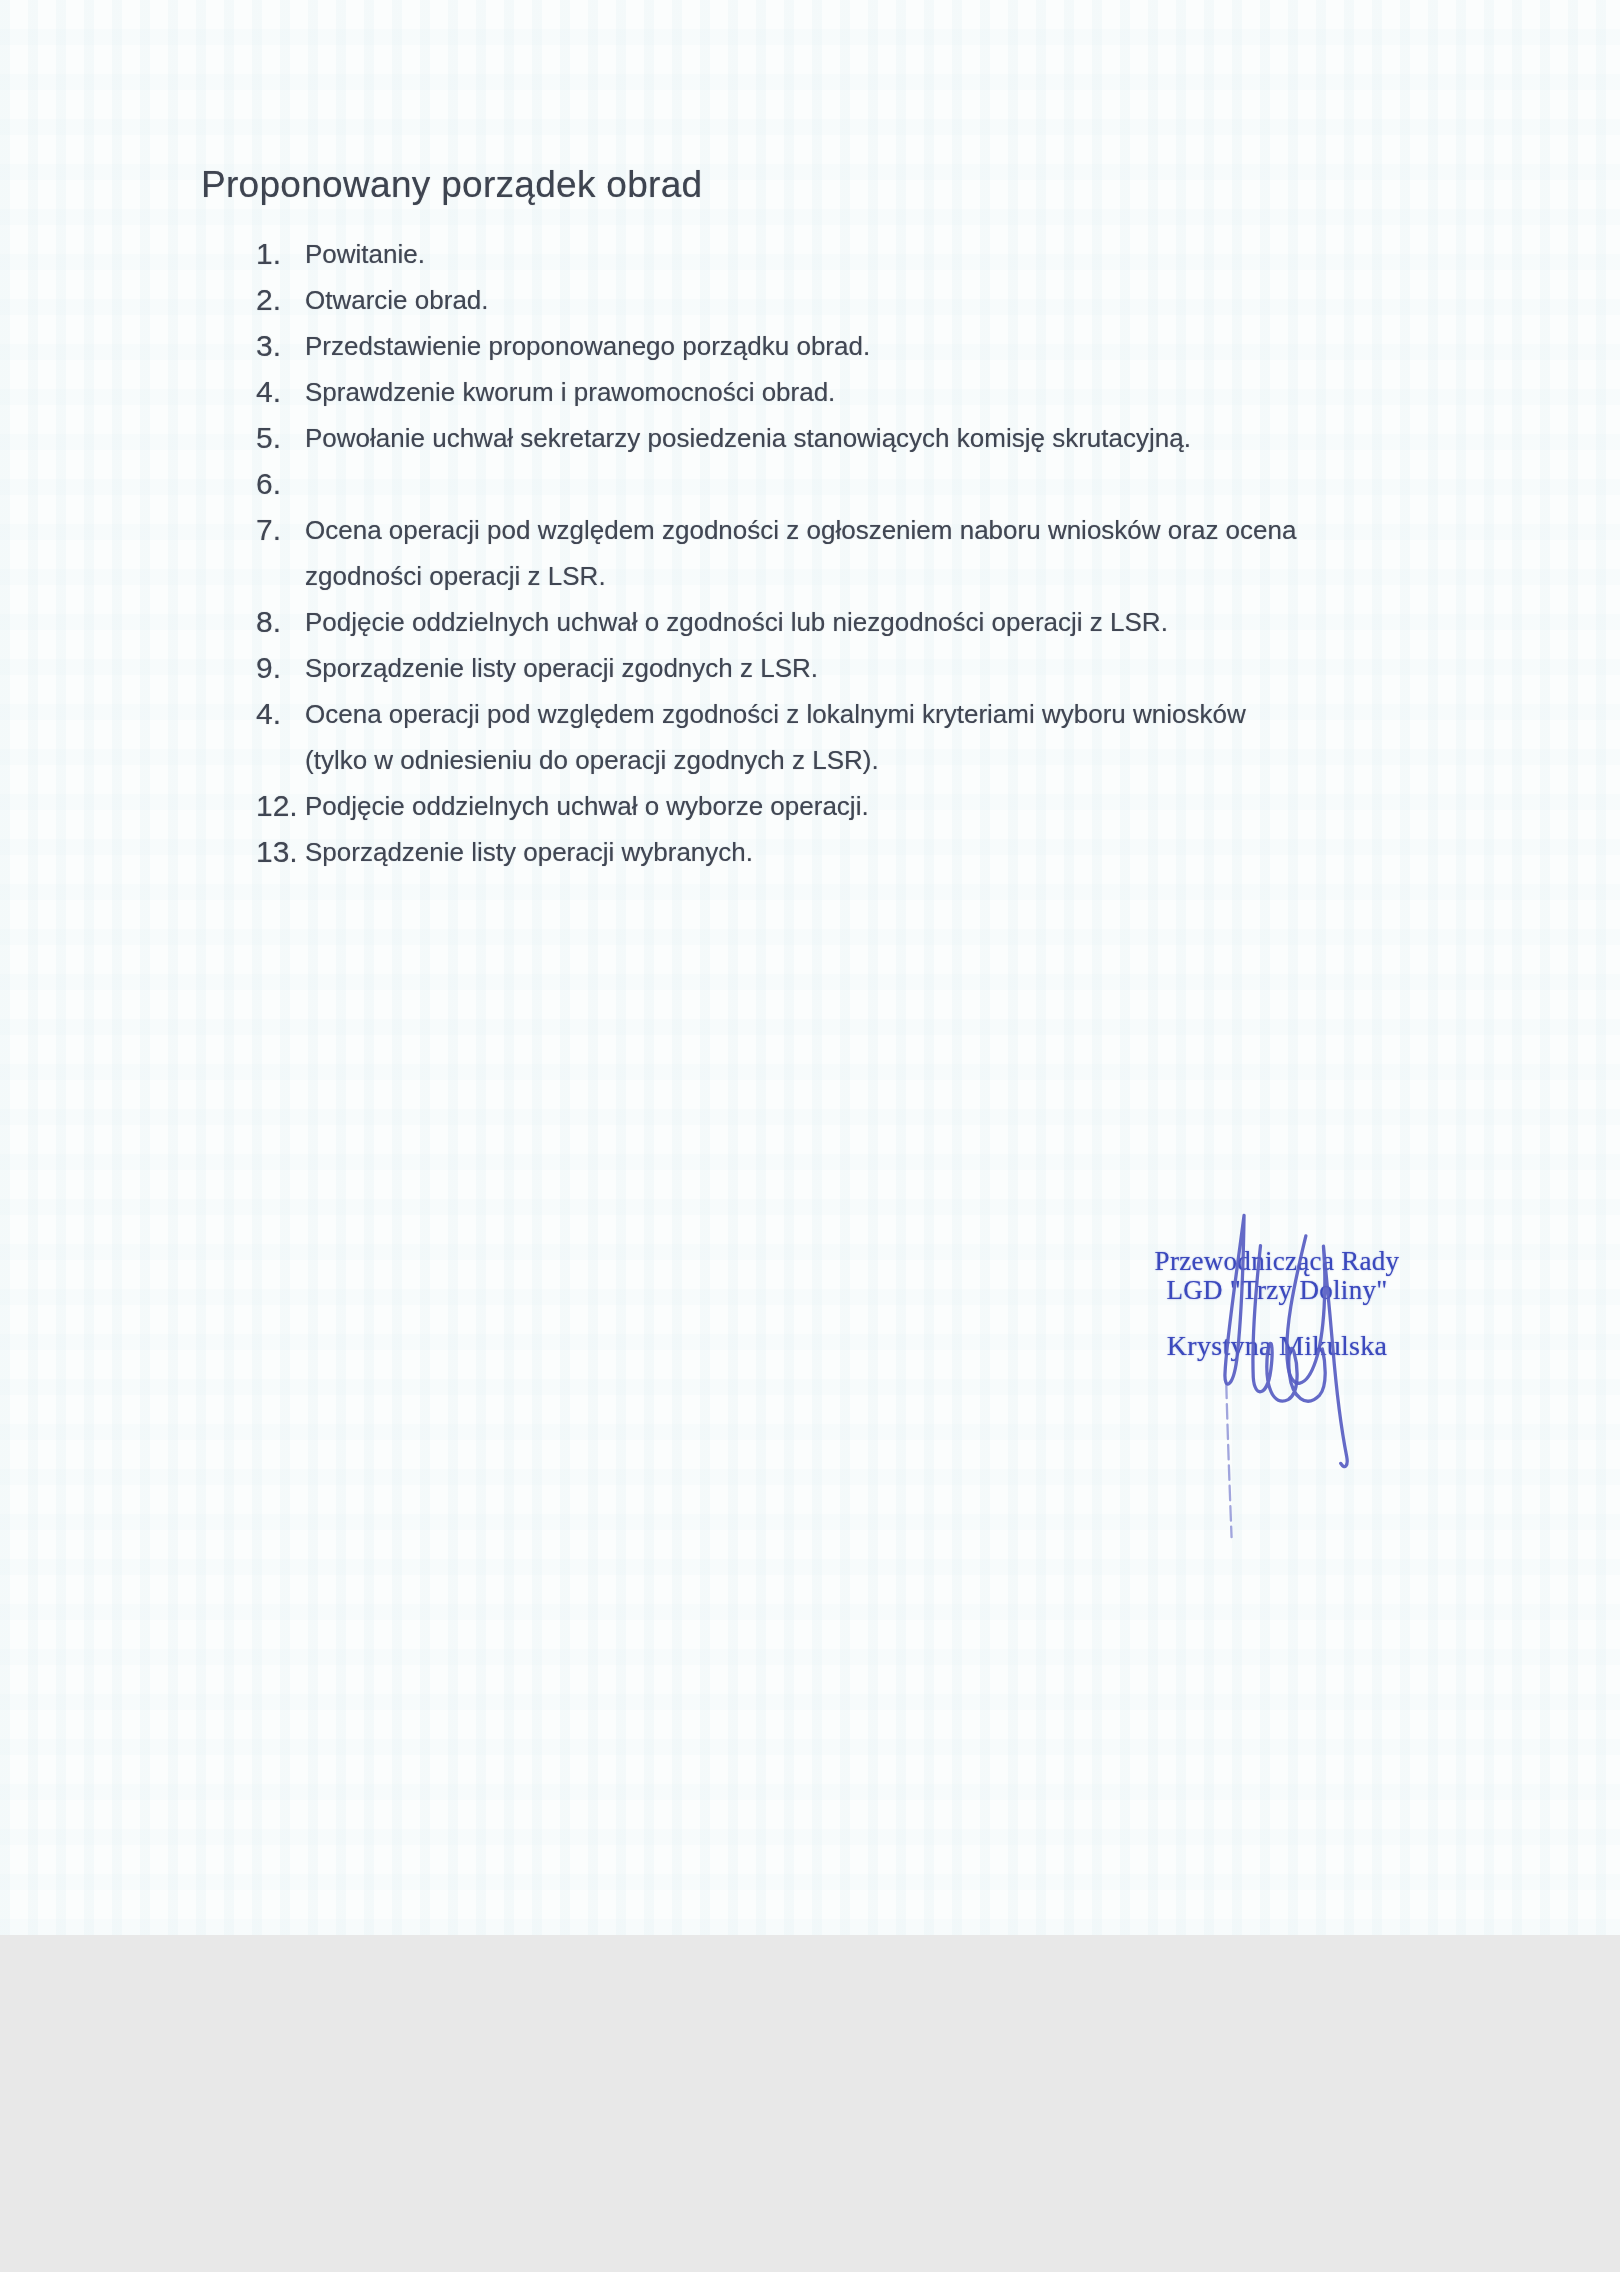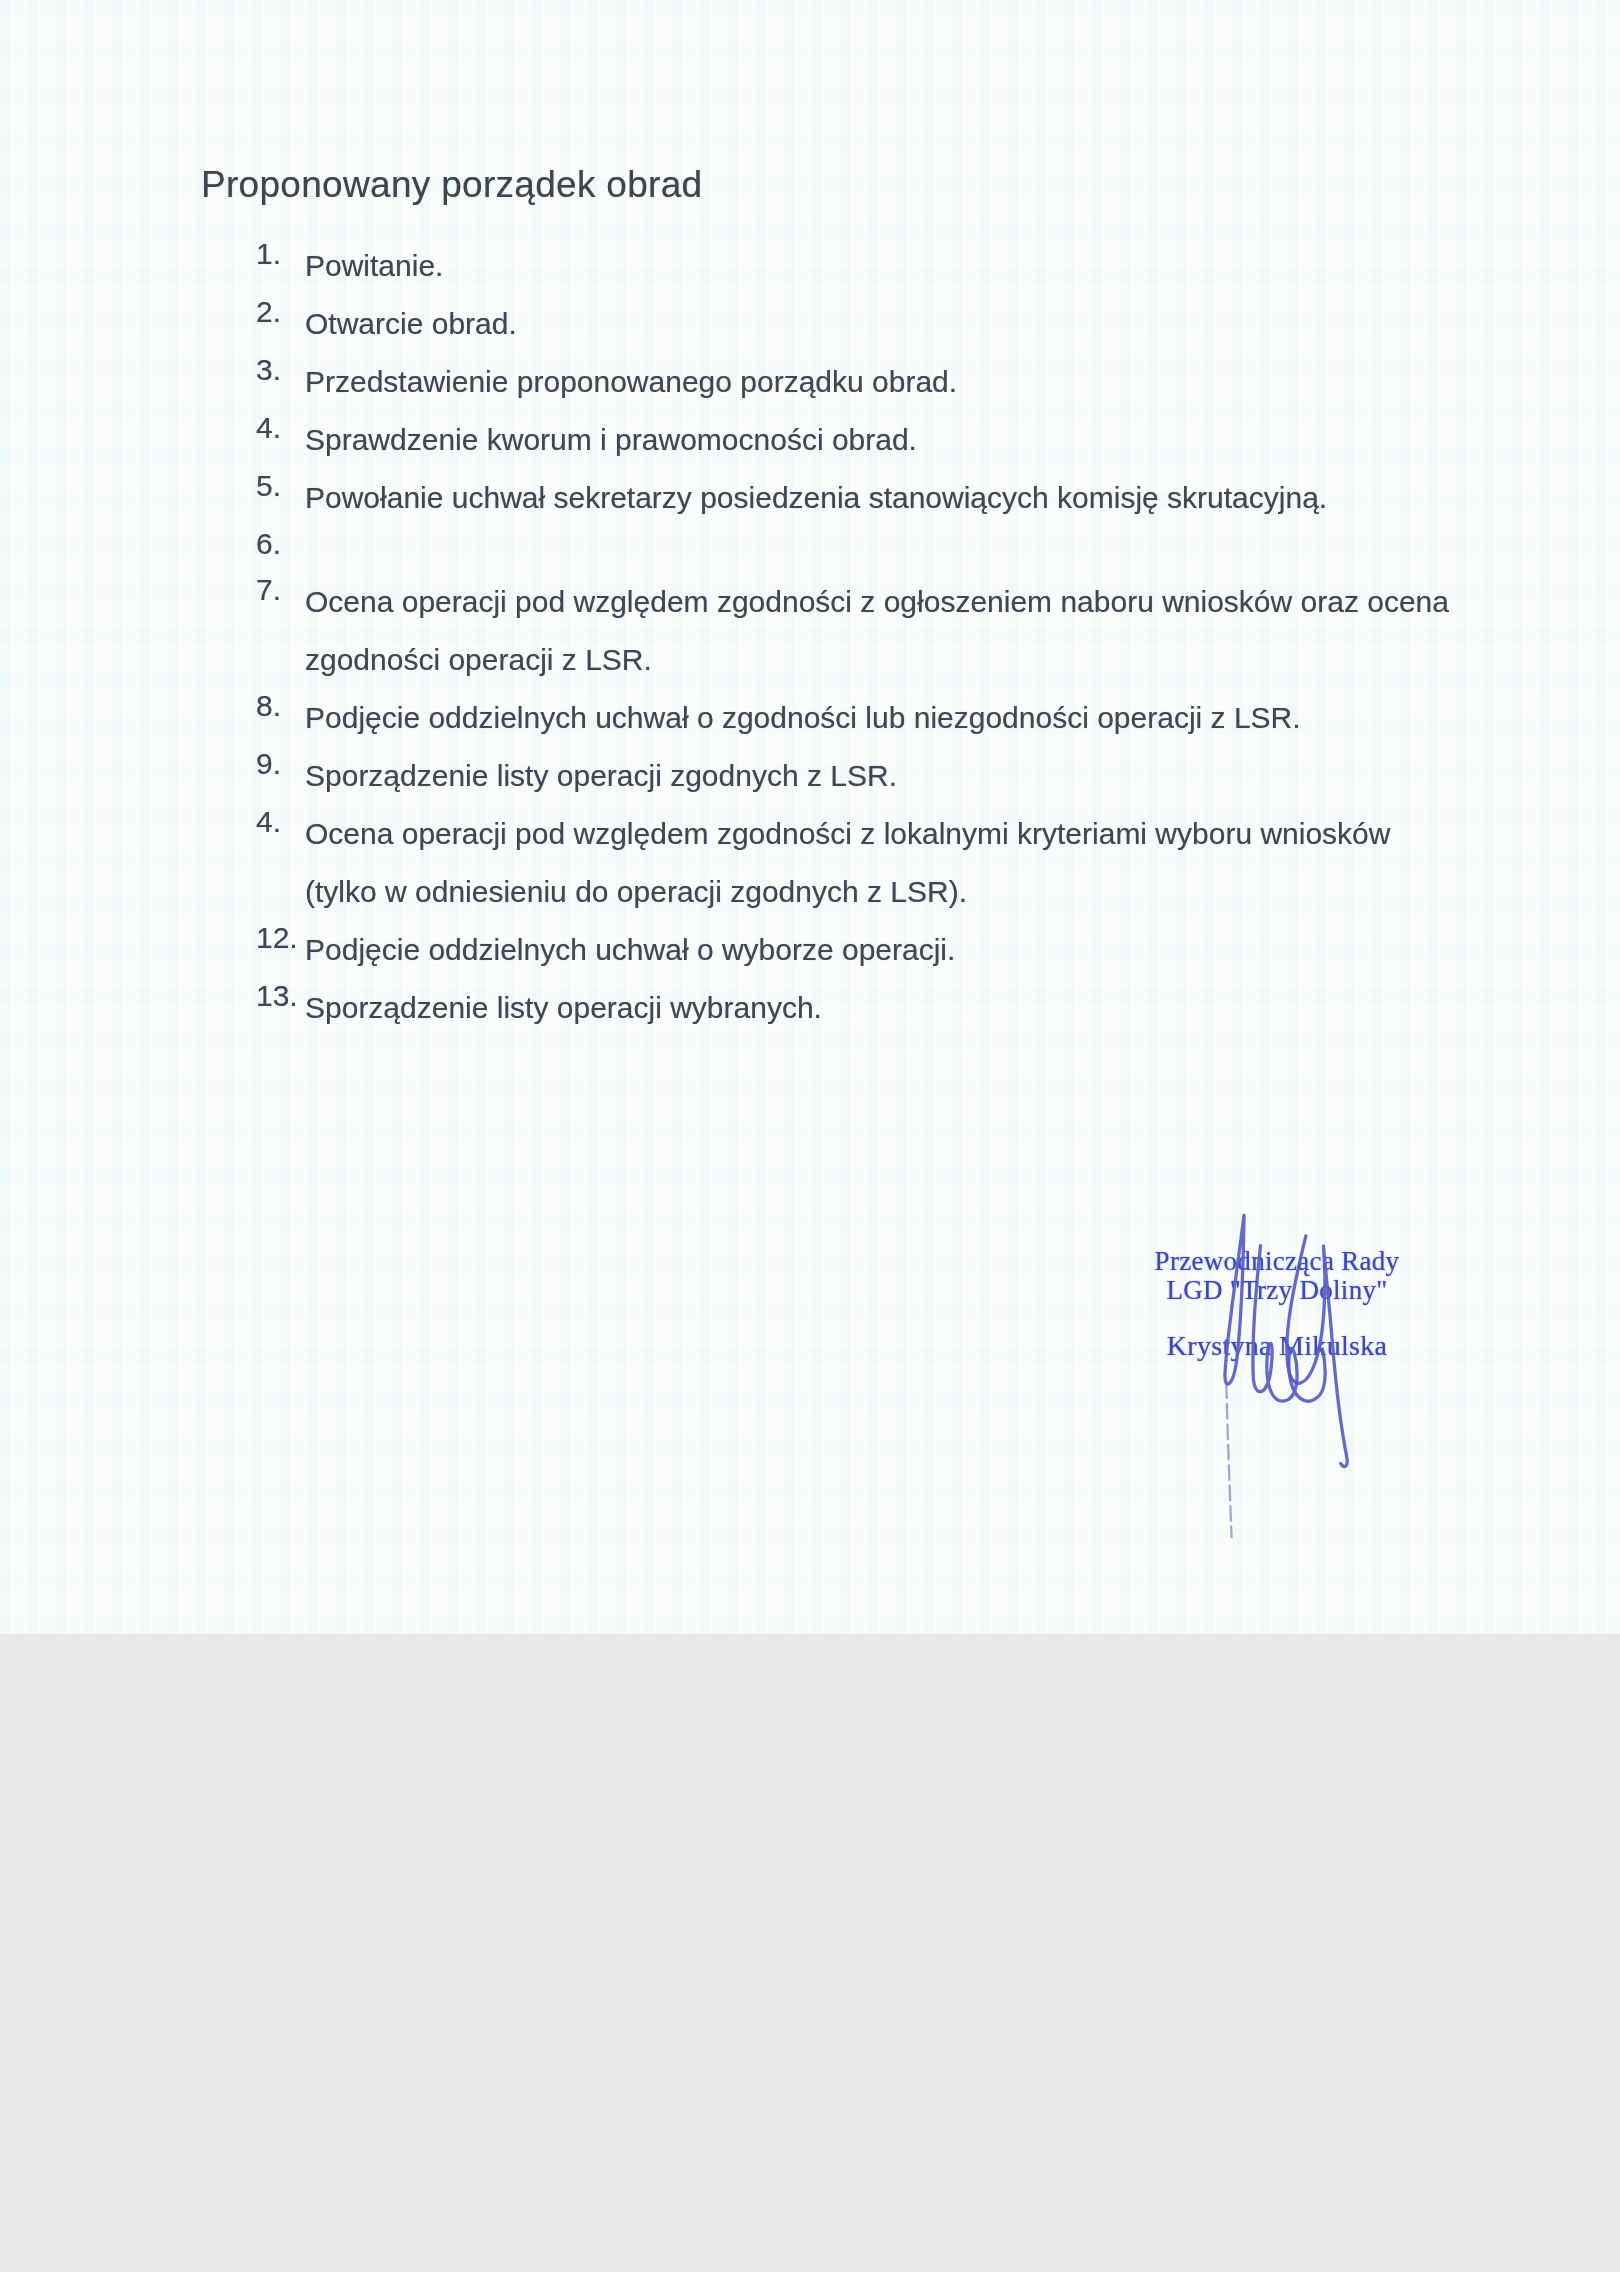--- a/index.html
+++ b/index.html
@@ -3,21 +3,21 @@
 <meta charset="utf-8">
 <style>
   html, body {
     margin: 0;
     padding: 0;
     background: #e8e8e8;
   }
   .page {
     position: relative;
     width: 1620px;
-    height: 1634px;
+    height: 1935px;
     overflow: hidden;
     background-color: #fbfdfd;
     background-image:
       repeating-linear-gradient(90deg, rgba(226,240,243,0.28) 0px, rgba(226,240,243,0.28) 10.5px, rgba(255,255,255,0) 10.5px, rgba(255,255,255,0) 28px),
       repeating-linear-gradient(0deg, rgba(231,243,246,0.20) 0px, rgba(231,243,246,0.20) 16px, rgba(255,255,255,0) 16px, rgba(255,255,255,0) 45px);
     font-family: "Liberation Sans", sans-serif;
   }
 
   
   .doc-title {
@@ -44,24 +44,23 @@
   }
   .agenda-item .num {
     flex: 0 0 49px;
     width: 49px;
     font-size: 30px;
     line-height: 46px;
     white-space: nowrap;
   }
   .agenda-item .txt { }
   .agenda-item .line {
-    font-size: 30px;
+    font-size: 26px;
     line-height: 46px;
     white-space: nowrap;
-    margin-top: 12px;
   }
 
   
   .stamp {
     position: absolute;
     left: 1144px;
     top: 1247px;
     width: 266px;
     text-align: center;
     font-family: "Liberation Serif", serif;

